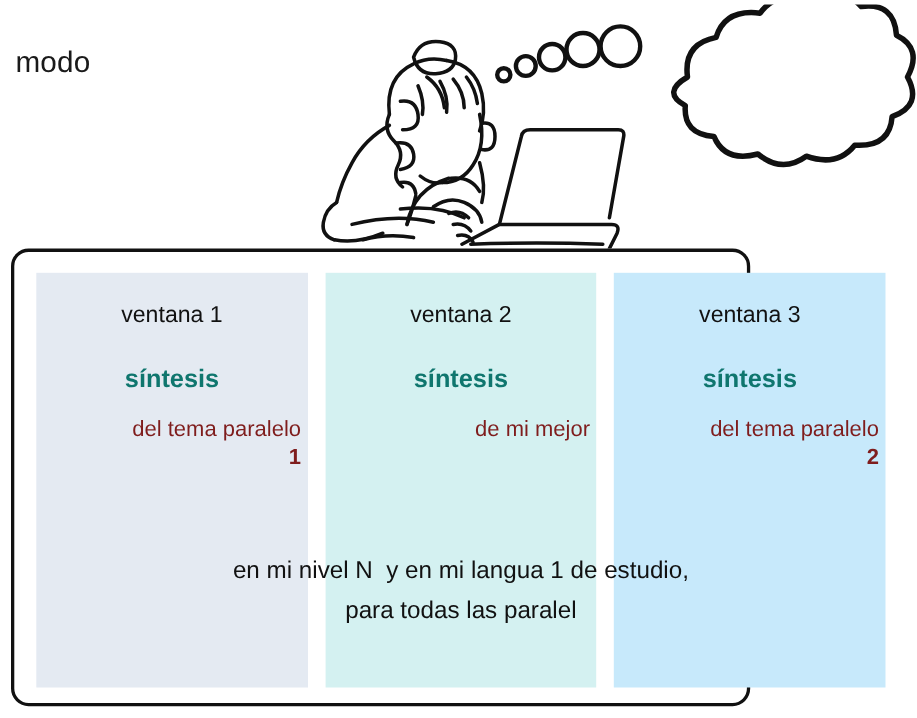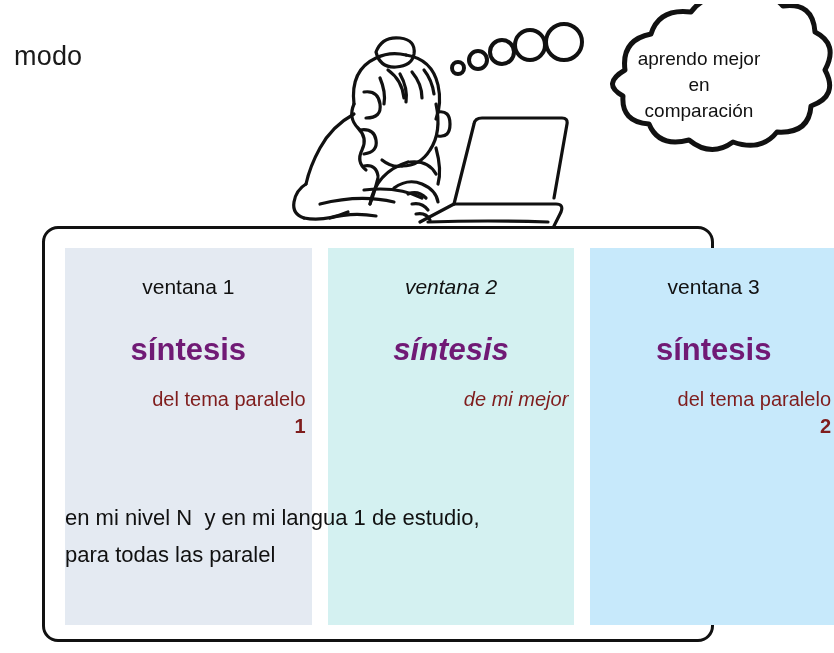--- a/index.html
+++ b/index.html
@@ -83,21 +83,20 @@
   #panel {
     position: absolute;
     left: 10px;
     top: 226px;
     width: 672px;
     height: 416px;
     border: 3px solid #111111;
     border-radius: 16px;
     box-sizing: border-box;
     background: #ffffff;
-    margin-left: 32px;
   }
 
   #columns {
     position: absolute;
     left: 20px;
     top: 19px;
     width: 772px;
     height: 377px;
     display: flex;
     gap: 16px;
@@ -118,23 +117,23 @@
     text-align: center;
     padding: 0 6px;
     box-sizing: border-box;
   }
   .col-window {
     font-size: 21px;
     color: #111111;
     line-height: 1.2;
   }
   .col-synth {
-    font-size: 31px;
+    font-size: 23px;
     font-weight: bold;
-    color: #701a75;
+    color: #0f766e;
     line-height: 1.2;
     margin-top: 32px;
   }
   .col-desc {
     font-size: 20px;
     color: #7f1d1d;
     line-height: 1.32;
     margin-top: 18px;
     text-align: right;
   }
@@ -142,20 +141,21 @@
     font-weight: bold;
     display: block;
   }
 
   
   #footer-note {
     position: absolute;
     left: 20px;
     top: 270px;
     width: 772px;
+    text-align: center;
     font-size: 22px;
     color: #111111;
     line-height: 1.7;
     pointer-events: none;
   }
   #footer-note div { white-space: pre; }
 </style>
 </head>
 <body>
 
@@ -236,43 +236,38 @@
                q30 -4 32 26
                q24 12 10 38
                q14 26 -14 36
                q-2 28 -34 26
                q-16 20 -44 10
                q-22 16 -44 -2
                q-30 8 -40 -16
                q-28 -2 -26 -28
                q-22 -12 2 -26 z"></path>
     </svg>
-    <div id="cloud-text">
-      <div>aprendo mejor</div>
-      <div>en</div>
-      <div>comparación</div>
-    </div>
   </div>
 
   <div id="panel">
 
     <div id="columns">
 
       <div class="column col-1" style="background: rgb(228, 234, 242);">
         <div class="col-inner">
           <div class="col-window">ventana 1</div>
           <div class="col-synth">síntesis</div>
           <div class="col-desc">
             <span>del tema paralelo</span>
             <span class="emph">1</span>
           </div>
         </div>
       </div>
 
-      <div class="column col-2" style="background: rgb(212, 241, 241); font-style: italic;">
+      <div class="column col-2" style="background: rgb(212, 241, 241);">
         <div class="col-inner">
           <div class="col-window">ventana 2</div>
           <div class="col-synth">síntesis</div>
           <div class="col-desc">
             <span>de mi mejor</span>
           </div>
         </div>
       </div>
 
       <div class="column col-3" style="background: rgb(199, 233, 251);">

